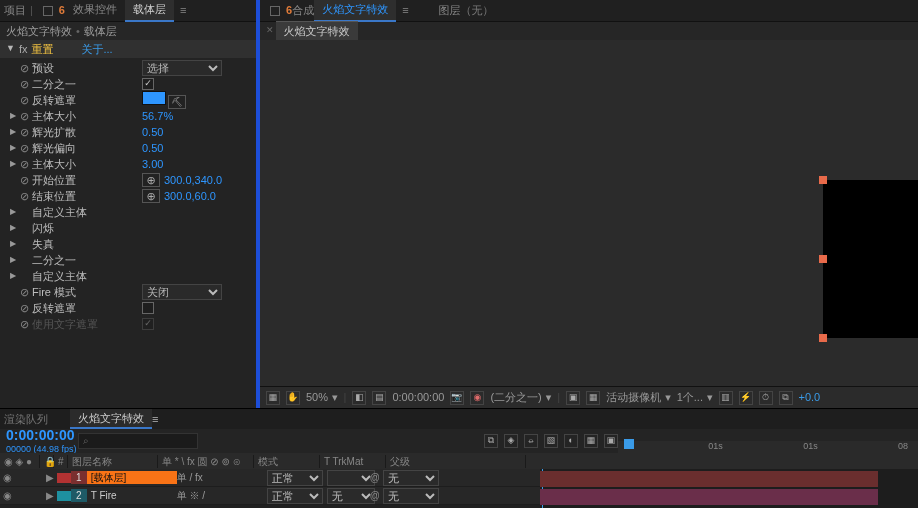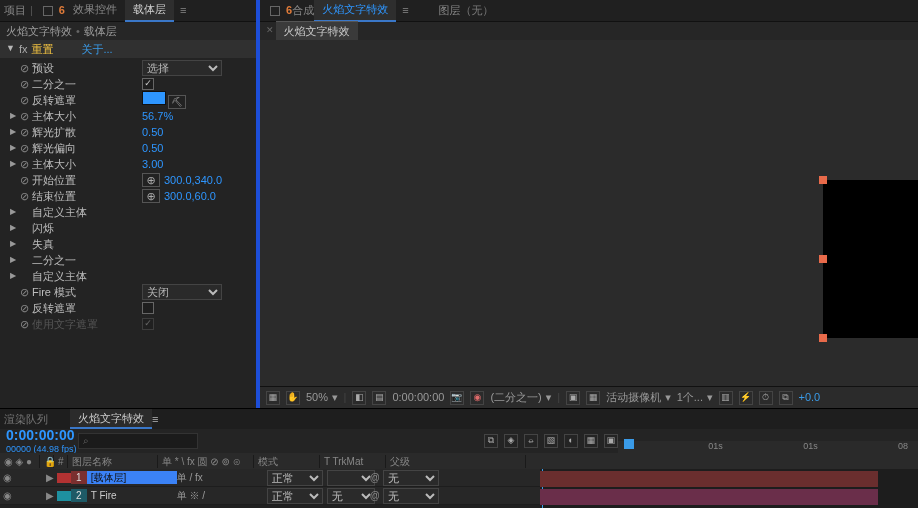--- a/index.html
+++ b/index.html
@@ -69,21 +69,21 @@
   .tl-cols{height:16px;display:flex;align-items:center;background:#2a2a2a;font-size:10px}
   .tl-cols .cell{border-right:1px solid #1a1a1a;padding:0 4px;color:#888}
   .tl-tracks{flex:1;display:flex}
   .tl-layers{width:540px}
   .lrow{height:18px;display:flex;align-items:center;background:#272727;border-bottom:1px solid #1d1d1d;font-size:10px}
   .lrow .c{padding:0 3px;color:#888;min-width:14px;text-align:center}
   .lrow .idx{width:16px;text-align:center}
   .lrow .idx.red{background:#7a2f2f;color:#ddd}
   .lrow .idx.cyan{background:#1e5a66;color:#ddd}
   .lrow .name{flex:0 0 90px;color:#ccc;padding-left:4px}
-  .lrow .highlight{background:#3b82f6;color:#111}
+  .lrow .highlight{background:#f97316;color:#111}
   .lrow .sw{display:flex;gap:2px;width:90px;color:#999}
   .lrow .mode{width:60px}
   .lrow .none{width:40px;color:#aaa}
   .tl-graph{flex:1;position:relative;background:#1d1d1d}
   .cti{position:absolute;left:2px;top:0;bottom:0;width:1px;background:#3a9be8}
   .ctih{position:absolute;left:-4px;top:-2px;width:10px;height:10px;background:#3a9be8}
   .bar{position:absolute;height:16px;left:0;right:40px}
   .bar1{top:2px;background:#6a2e2e}
   .bar2{top:20px;background:#6a2e4a}
   .scale{position:absolute;top:0;left:0;right:0;height:14px;background:#2a2a2a;color:#888;font-size:9px;display:flex;justify-content:space-between;padding:0 10px}

